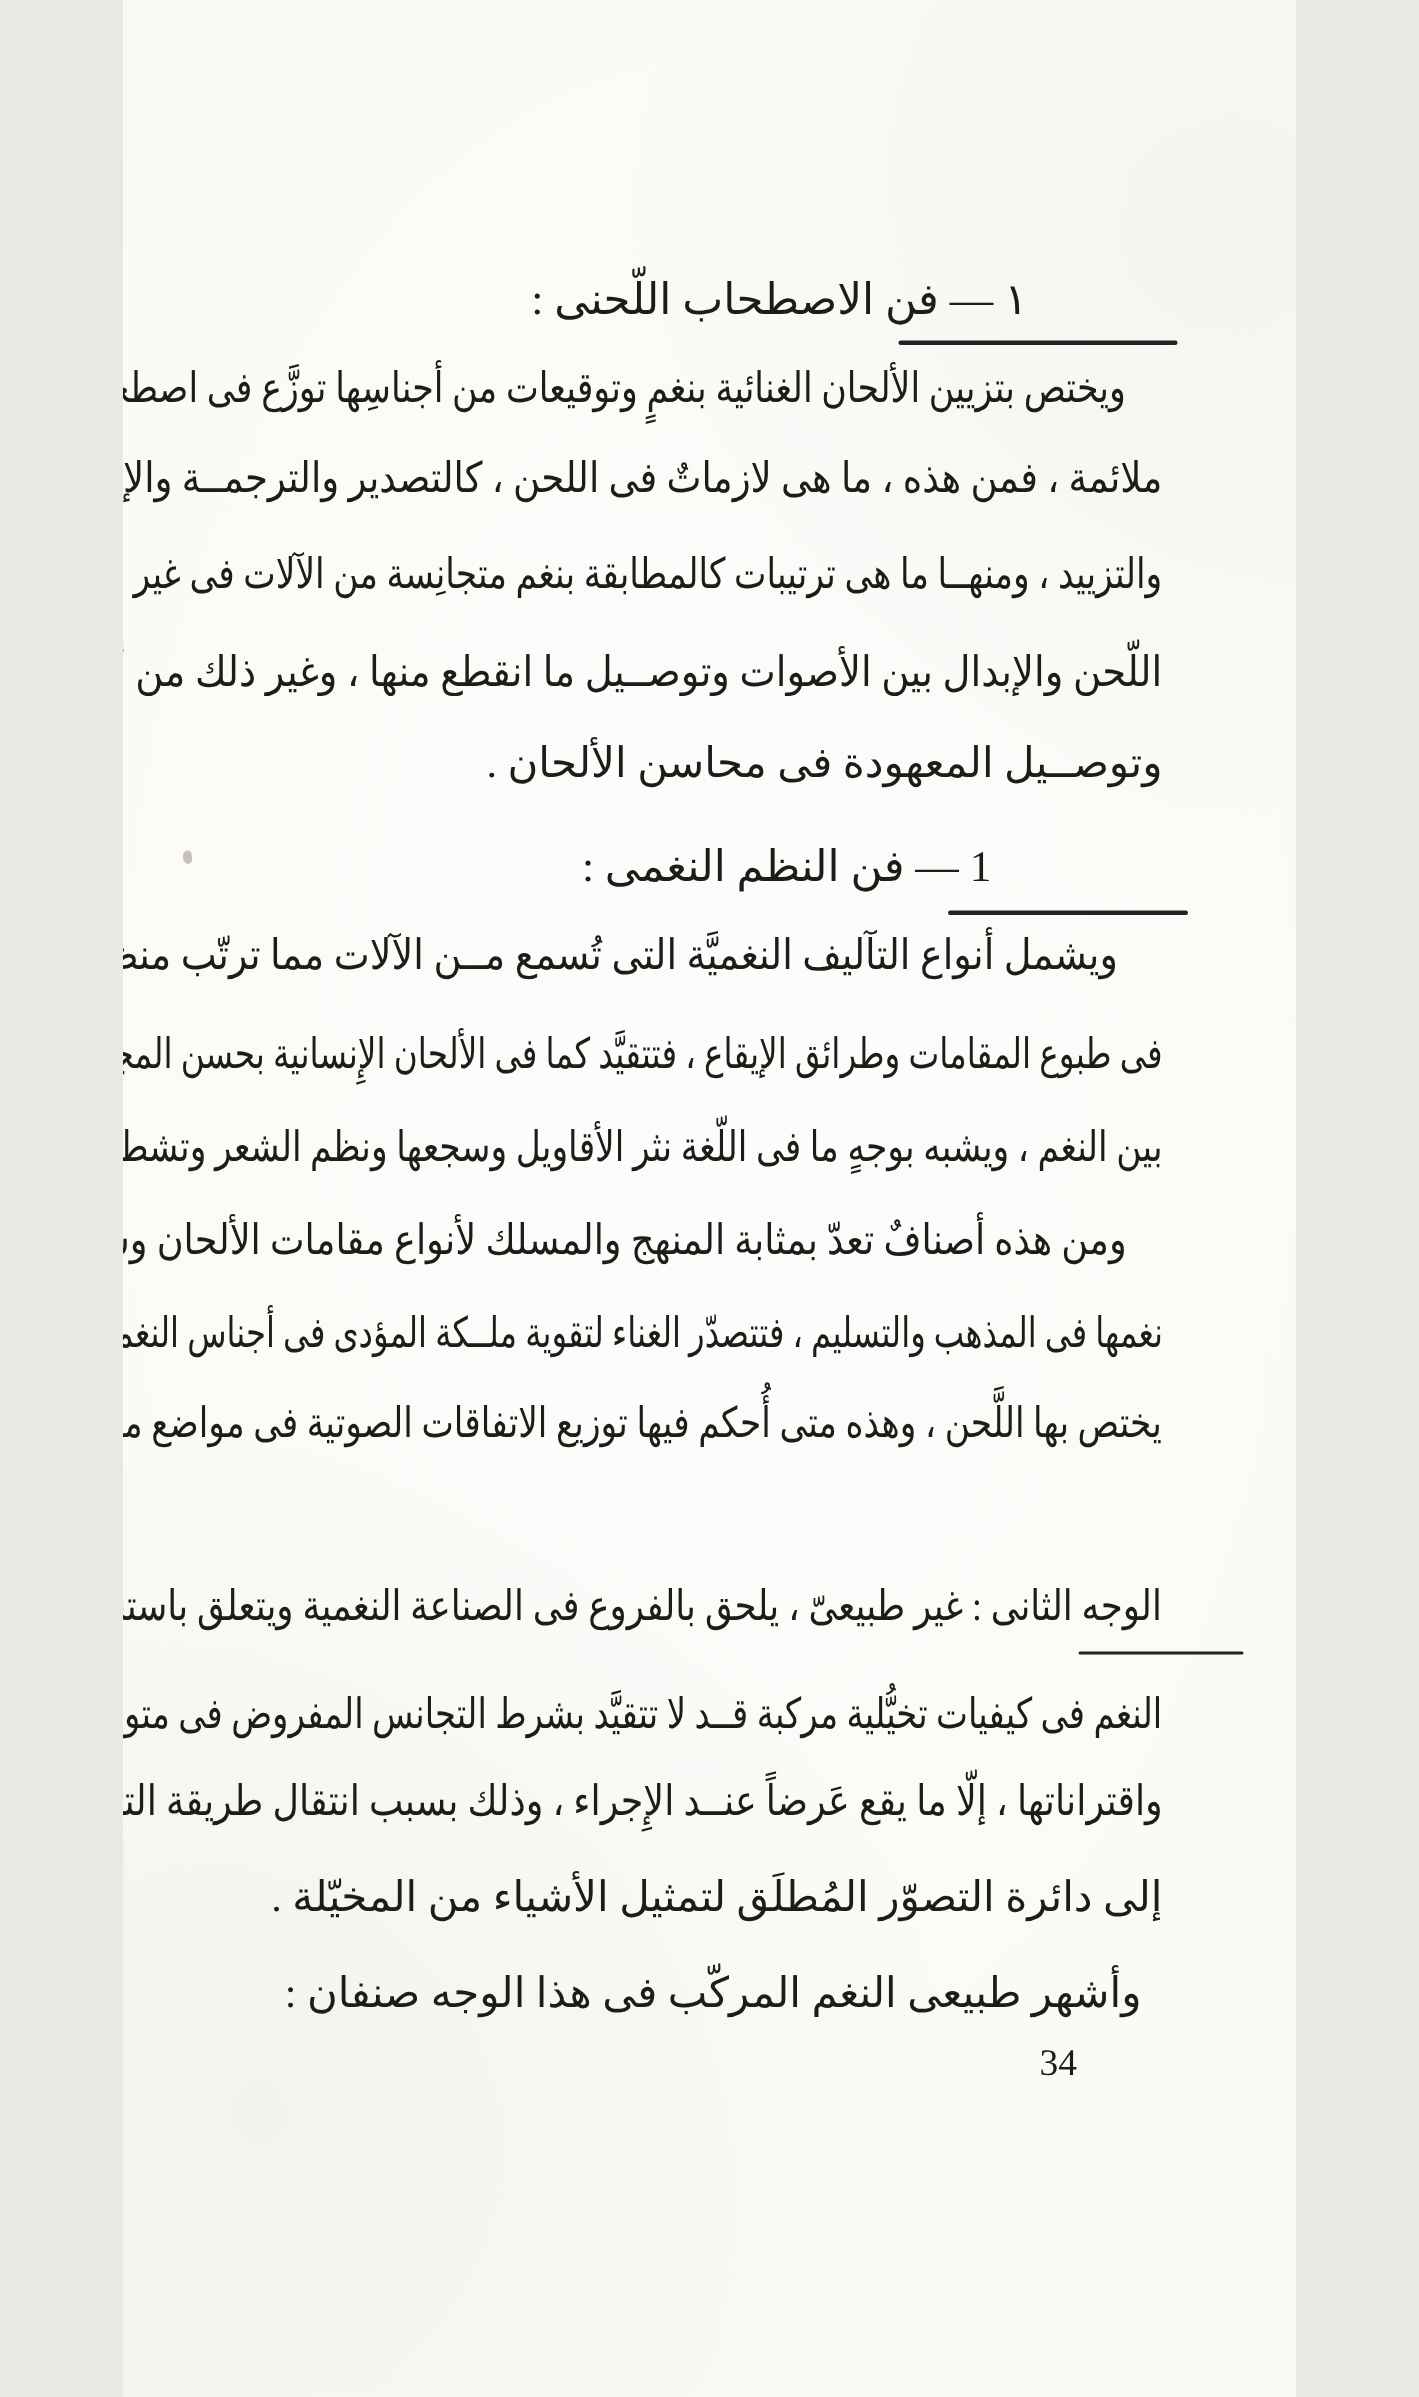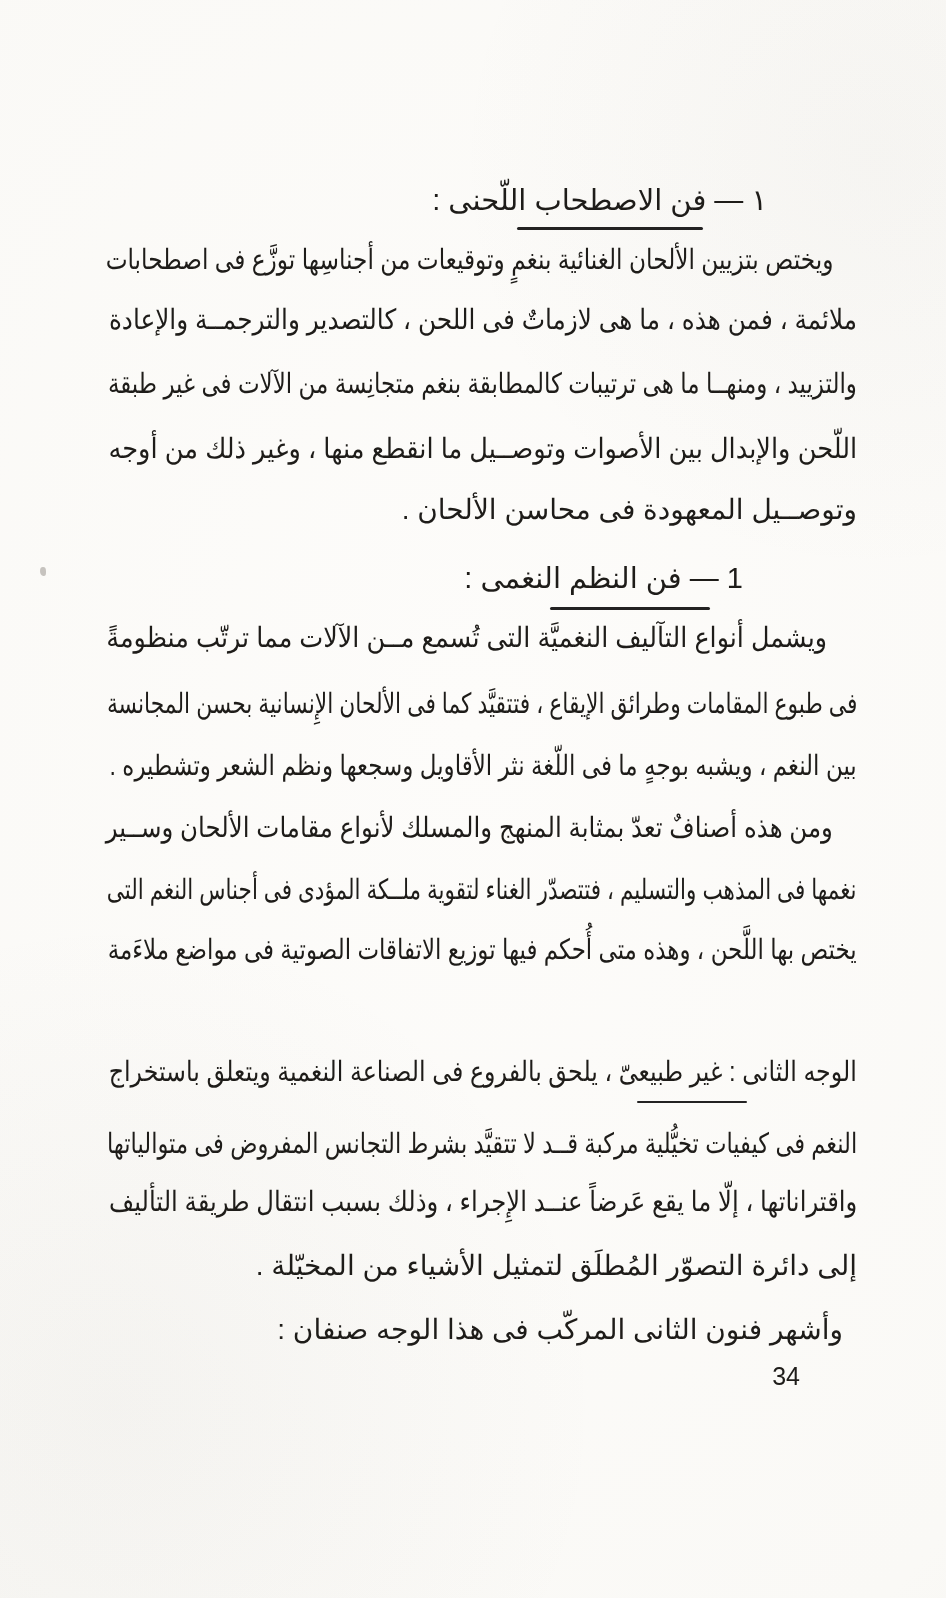--- a/index.html
+++ b/index.html
@@ -2,27 +2,27 @@
 <html lang="ar"><head>
 <meta charset="utf-8">
 <style>
   html, body {
     margin: 0;
     padding: 0;
     background: #e9e8e4;
   }
   .page {
     position: relative;
-    width: 946px;
+    width: 782px;
     height: 1598px;
     margin: 0 auto;
     overflow: hidden;
     background:
       radial-gradient(ellipse 130% 110% at 50% 45%, #fdfcfa 0%, #faf9f6 60%, #f2f1ec 100%);
-    font-family: Liberation Sans, sans-serif;
+    font-family: Liberation Serif, serif;
     color: #1e1c19;
   }
   .line {
     position: absolute;
     right: 89px;
     width: 761px;
     height: 46px;
     line-height: 44px;
     font-size: 28px;
     direction: rtl;
@@ -104,19 +104,19 @@
   <div class="line indent1 justify" style="top:806px"><span class="fit" style="transform: scaleX(0.8741);">ومن هذه أصنافٌ تعدّ بمثابة المنهج والمسلك لأنواع مقامات الألحان وســير</span></div>
   <div class="line justify" style="top:868px"><span class="fit" style="transform: scaleX(0.7678);">نغمها فى المذهب والتسليم ، فتتصدّر الغناء لتقوية ملــكة المؤدى فى أجناس النغم التى</span></div>
   <div class="line justify" style="top:928px"><span class="fit" style="transform: scaleX(0.8189);">يختص بها اللَّحن ، وهذه متى أُحكم فيها توزيع الاتفاقات الصوتية فى مواضع ملاءَمة</span></div>
 
   <div class="line justify" style="top:1050px"><span class="fit" style="transform: scaleX(0.8475);">الوجه الثانى : غير طبيعىّ ، يلحق بالفروع فى الصناعة النغمية ويتعلق باستخراج</span></div>
   <div class="rule rule-l13"></div>
   <div class="line justify" style="top:1122px"><span class="fit" style="transform: scaleX(0.8065);">النغم فى كيفيات تخيُّلية مركبة قــد لا تتقيَّد بشرط التجانس المفروض فى متوالياتها</span></div>
   <div class="line justify" style="top:1180px"><span class="fit" style="transform: scaleX(0.8688);">واقتراناتها ، إلّا ما يقع عَرضاً عنــد الإِجراء ، وذلك بسبب انتقال طريقة التأليف</span></div>
   <div class="line" style="top:1244px"><span class="fit" style="transform: scaleX(1);">إلى دائرة التصوّر المُطلَق لتمثيل الأشياء من المخيّلة .</span></div>
 
-  <div class="line indent3" style="top:1308px"><span class="fit" style="transform: scaleX(1);">وأشهر فنون الثانى المركّب فى هذا الوجه صنفان :</span></div>
+  <div class="line indent3" style="top:1308px"><span class="fit" style="transform: scaleX(1);">وأشهر طبيعى النغم المركّب فى هذا الوجه صنفان :</span></div>
 
   <div class="pagenum">34</div>
 
   <div class="fleck"></div>
 
 </div>
 
 </body></html>

